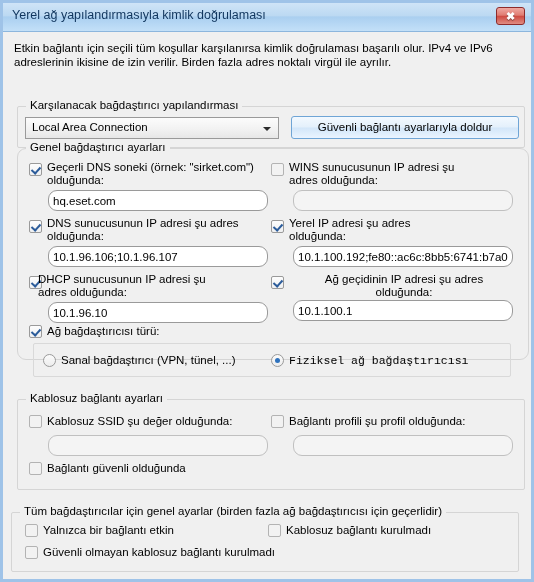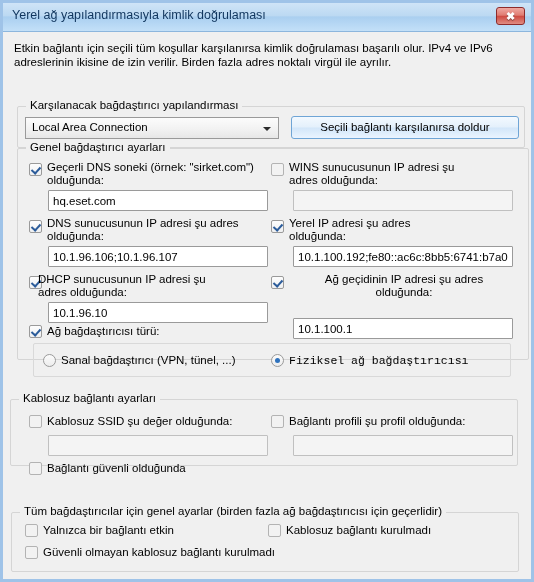--- a/index.html
+++ b/index.html
@@ -126,21 +126,21 @@
     box-sizing: border-box;
     height: 21px;
     border: 1px solid #9a9a9a;
     background: #ffffff;
     font-family: "Liberation Sans", sans-serif;
     font-size: 11.5px;
     line-height: 19px;
     padding: 0 4px;
     color: #000;
     outline: none;
-    border-radius: 1px;
+    border-radius: 9px;
   }
   .txt.disabled {
     border-color: #c0c0c0;
     background: #f4f4f4;
   }
   .radio {
     position: absolute;
     width: 13px;
     height: 13px;
     box-sizing: border-box;
@@ -227,23 +227,23 @@
 
     <div class="group" style="left:14px; top:74px; width:508px; height:42px;">
       <span class="legend">Karşılanacak bağdaştırıcı yapılandırması</span>
     </div>
 
     <div class="combo">
       <span class="combo-text">Local Area Connection</span>
       <span class="combo-arrow"></span>
     </div>
 
-    <div class="fillbtn">Seçili bağlantı karşılanırsa doldur</div>
-
-    <div class="group" style="left:14px; top:116px; width:512px; height:212px;">
+    <div class="fillbtn">Güvenli bağlantı ayarlarıyla doldur</div>
+
+    <div class="group" style="left:14px; top:116px; width:512px; height:212px;border-radius:9px;">
       <span class="legend">Genel bağdaştırıcı ayarları</span>
     </div>
 
     <div class="cb checked" style="left:26px; top:131px;"></div>
     <div class="lbl" style="left:44px; top:129px; width:230px;">Geçerli DNS soneki (örnek: "sirket.com")
 olduğunda:</div>
     <input class="txt" style="left: 45px; top: 158px; width: 220px;" type="text" value="hq.eset.com">
 
     <div class="cb dim" style="left:268px; top:131px;"></div>
     <div class="lbl" style="left:286px; top:129px; width:230px;">WINS sunucusunun IP adresi şu
@@ -261,34 +261,34 @@
     <input class="txt" style="left: 290px; top: 214px; width: 220px;" type="text" value="10.1.100.192;fe80::ac6c:8bb5:6741:b7a0">
 
     <div class="cb checked" style="left:26px; top:244px;"></div>
     <div class="lbl" style="left:35px; top:241px; width:230px;">DHCP sunucusunun IP adresi şu
 adres olduğunda:</div>
     <input class="txt" style="left: 45px; top: 270px; width: 220px;" type="text" value="10.1.96.10">
 
     <div class="cb checked" style="left:268px; top:244px;"></div>
     <div class="lbl" style="left:286px; top:241px; width:230px;text-align:center;">Ağ geçidinin IP adresi şu adres
 olduğunda:</div>
-    <input class="txt" style="left: 290px; top: 286px; width: 220px;" type="text" value="10.1.100.1">
+    <input class="txt" style="left: 290px; top: 268px; width: 220px;" type="text" value="10.1.100.1">
 
     <div class="cb checked" style="left:26px; top:293px;"></div>
     <div class="lbl" style="left:44px; top:293px;">Ağ bağdaştırıcısı türü:</div>
 
     <div class="inner-box" style="left:30px; top:311px; width:478px; height:34px;"></div>
 
     <div class="radio" style="left:40px; top:322px;"></div>
     <div class="lbl" style="left:58px; top:322px;">Sanal bağdaştırıcı (VPN, tünel, ...)</div>
 
     <div class="radio sel" style="left:268px; top:322px;"></div>
     <div class="lbl" style="left:286px; top:322px;font-family:Liberation Mono, monospace;">Fiziksel ağ bağdaştırıcısı</div>
 
-    <div class="group" style="left:7px; top:367px; width:508px; height:67px;">
+    <div class="group" style="left:14px; top:367px; width:508px; height:91px;">
       <span class="legend">Kablosuz bağlantı ayarları</span>
     </div>
 
     <div class="cb dim" style="left:26px; top:383px;"></div>
     <div class="lbl" style="left:44px; top:383px;">Kablosuz SSID şu değer olduğunda:</div>
     <input class="txt disabled" style="left: 45px; top: 403px; width: 220px;" type="text" value="">
 
     <div class="cb dim" style="left:268px; top:383px;"></div>
     <div class="lbl" style="left:286px; top:383px;">Bağlantı profili şu profil olduğunda:</div>
     <input class="txt disabled" style="left: 290px; top: 403px; width: 220px;" type="text" value="">

